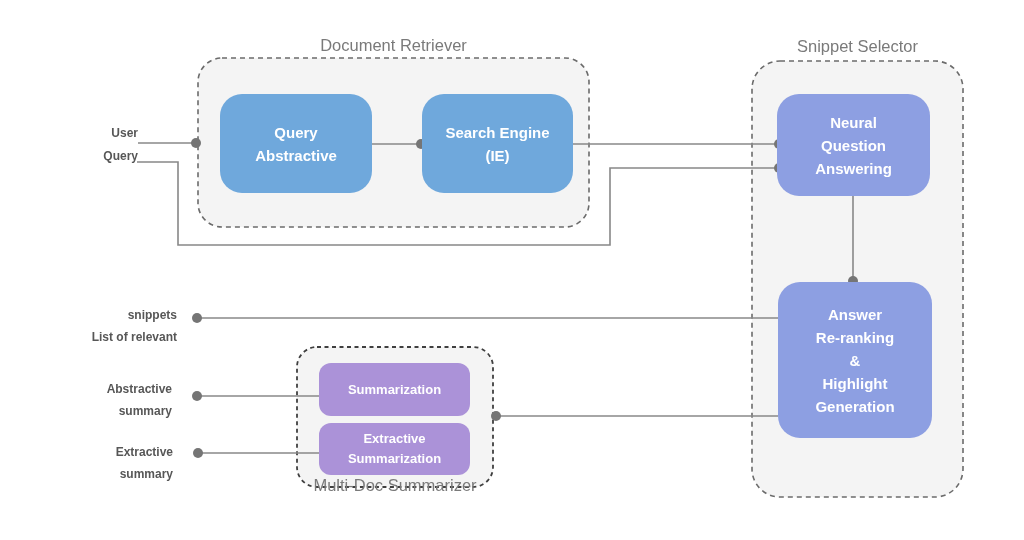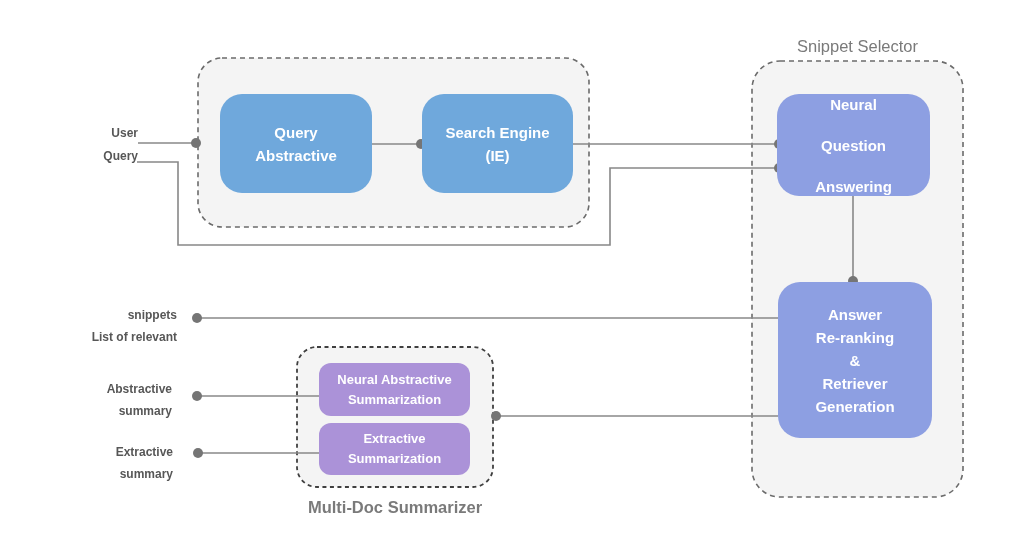--- a/index.html
+++ b/index.html
@@ -53,49 +53,49 @@
     <circle class="dot" cx="421" cy="144" r="5"></circle>
     <circle class="dot" cx="779" cy="144" r="5"></circle>
     <circle class="dot" cx="779" cy="168" r="5"></circle>
     <circle class="dot" cx="853" cy="281" r="5"></circle>
     <circle class="dot" cx="197" cy="318" r="5"></circle>
     <circle class="dot" cx="197" cy="396" r="5"></circle>
     <circle class="dot" cx="198" cy="453" r="5"></circle>
     <circle class="dot" cx="496" cy="416" r="5"></circle>
   </svg>
 
+  <div class="container-title" style="left:198px;top:36px;width:391px;">Document Retriever</div>
   <div class="container-title" style="left:752px;top:37px;width:211px;">Snippet Selector</div>
-  <div class="container-title" style="left:297px;top:498px;width:196px;font-weight:bold;">Multi-Doc Summarizer</div>
+  <div class="container-title" style="left:297px;top:476px;width:196px;">Multi-Doc Summarizer</div>
 
   <div class="node big blue" style="left:220px;top:94px;width:152px;height:99px;">
     <span>Query</span>
     <span>Abstractive</span>
   </div>
 
   <div class="node big blue" style="left:422px;top:94px;width:151px;height:99px;">
     <span>Search Engine</span>
     <span>(IE)</span>
   </div>
 
-  <div class="node big periwinkle" style="left:777px;top:94px;width:153px;height:102px;gap:18px;">
+  <div class="node big periwinkle" style="left:777px;top:94px;width:153px;height:102px;">
     <span>Neural</span>
     <span>Question</span>
     <span>Answering</span>
   </div>
 
   <div class="node big periwinkle" style="left:778px;top:282px;width:154px;height:156px;">
     <span>Answer</span>
     <span>Re-ranking</span>
     <span>&amp;</span>
-    <span>Retriever</span>
+    <span>Highlight</span>
     <span>Generation</span>
   </div>
 
   <div class="node small purple" style="left:319px;top:363px;width:151px;height:53px;">
-    <span>Neural Abstractive</span>
     <span>Summarization</span>
   </div>
 
   <div class="node small purple" style="left:319px;top:423px;width:151px;height:52px;">
     <span>Extractive</span>
     <span>Summarization</span>
   </div>
 
   <div class="io-label" style="left:40px;top:122px;width:98px;">
     <div>User</div>

